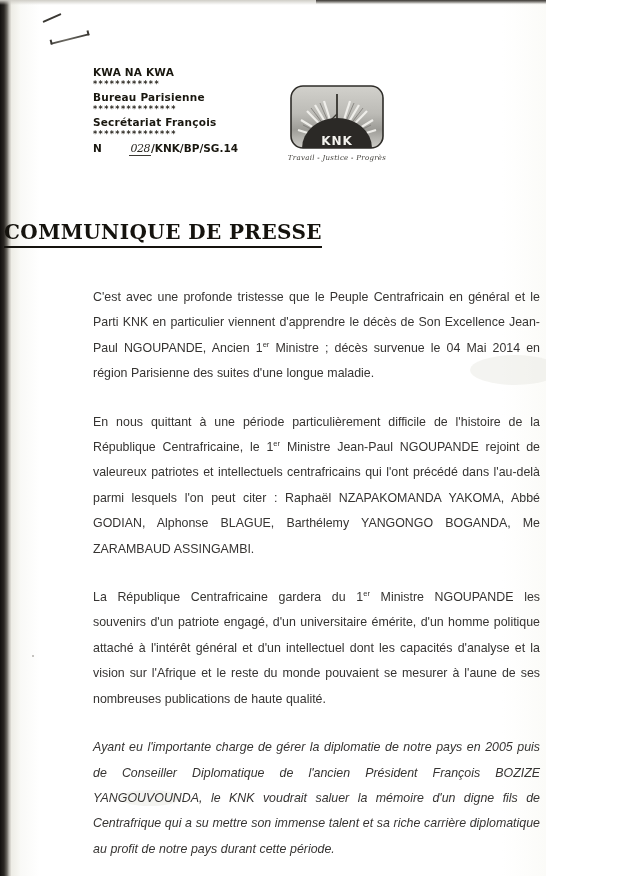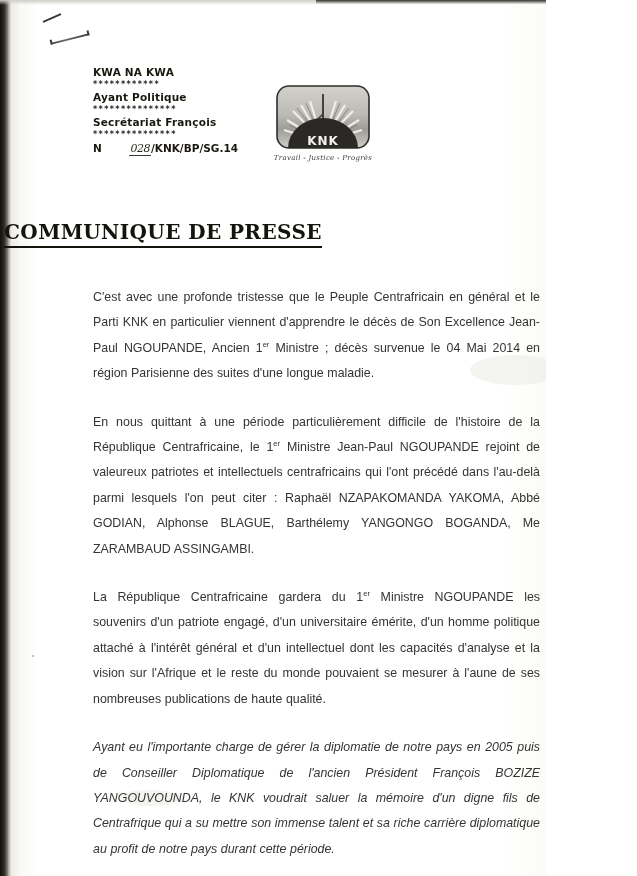--- a/index.html
+++ b/index.html
@@ -149,21 +149,21 @@
     font-weight: bold;
     font-style: italic;
     letter-spacing: 0.1px;
     margin-top: 3px;
     white-space: nowrap;
   }
 
   
   .logo-wrap {
     position: absolute;
-    left: 274px;
+    left: 288px;
     top: 84px;
     width: 100px;
     height: 82px;
   }
 
   
   .doc-title {
     position: absolute;
     left: 4px;
     top: 220px;
@@ -234,21 +234,21 @@
   <div class="blotch" style="left:470px; top:355px; width:90px; height:30px;"></div>
   <div class="blotch" style="left:120px; top:790px; width:60px; height:16px;"></div>
   <div class="speck" style="left:32px; top:655px; width:2px; height:2px;"></div>
   <div class="speck" style="left:612px; top:820px; width:2px; height:2px;"></div>
 
   <div class="doc-header">
 
     <div class="party-block">
       <div class="party-line">KWA NA KWA</div>
       <div class="party-stars">************</div>
-      <div class="party-line">Ayant Politique</div>
+      <div class="party-line">Bureau Parisienne</div>
       <div class="party-stars">***************</div>
       <div class="party-line">Secrétariat François</div>
       <div class="party-stars">***************</div>
       <div class="ref-line"><span>N </span><span class="ref-handwritten">028</span><span>/KNK/BP/SG.14</span></div>
     </div>
 
     <div class="logo-wrap">
       <svg width="100" height="82" viewBox="0 0 100 82">
         <defs>
           <linearGradient id="skyGrad" x1="0" y1="0" x2="0" y2="1">

